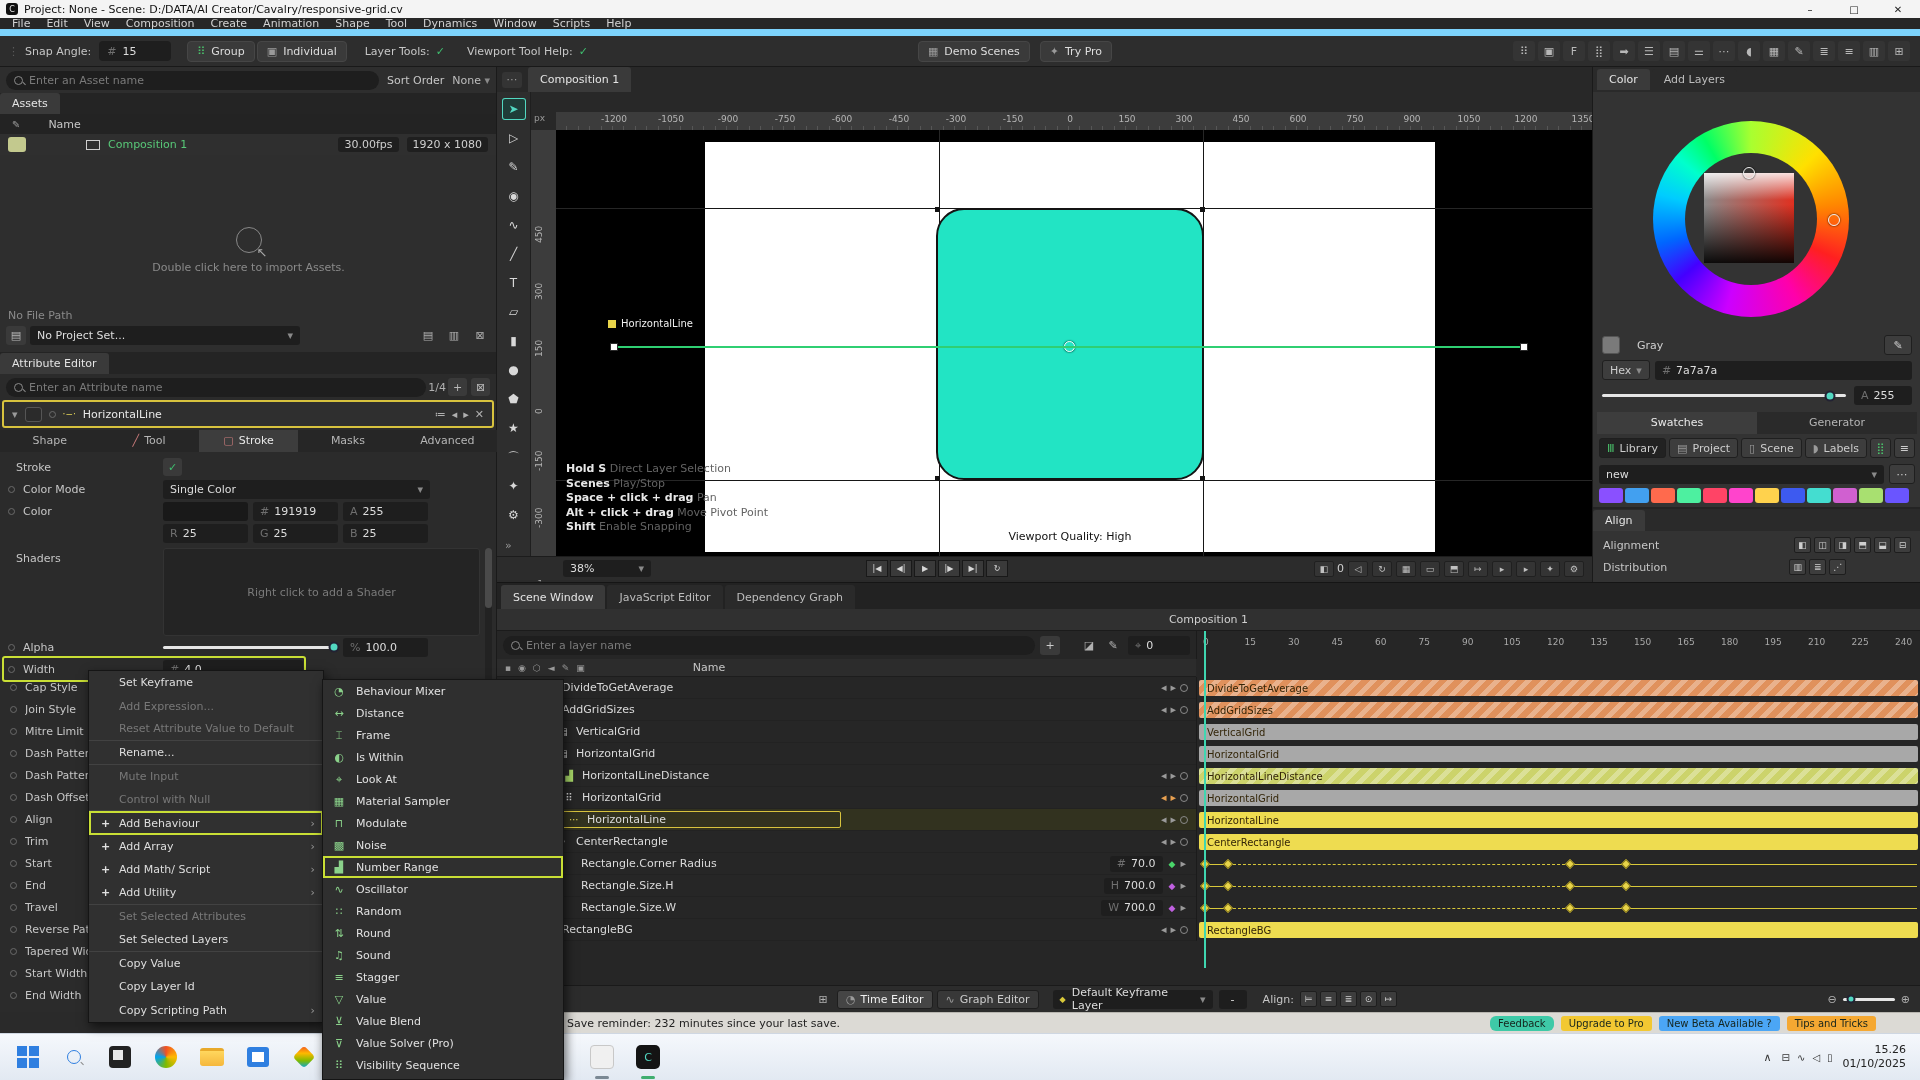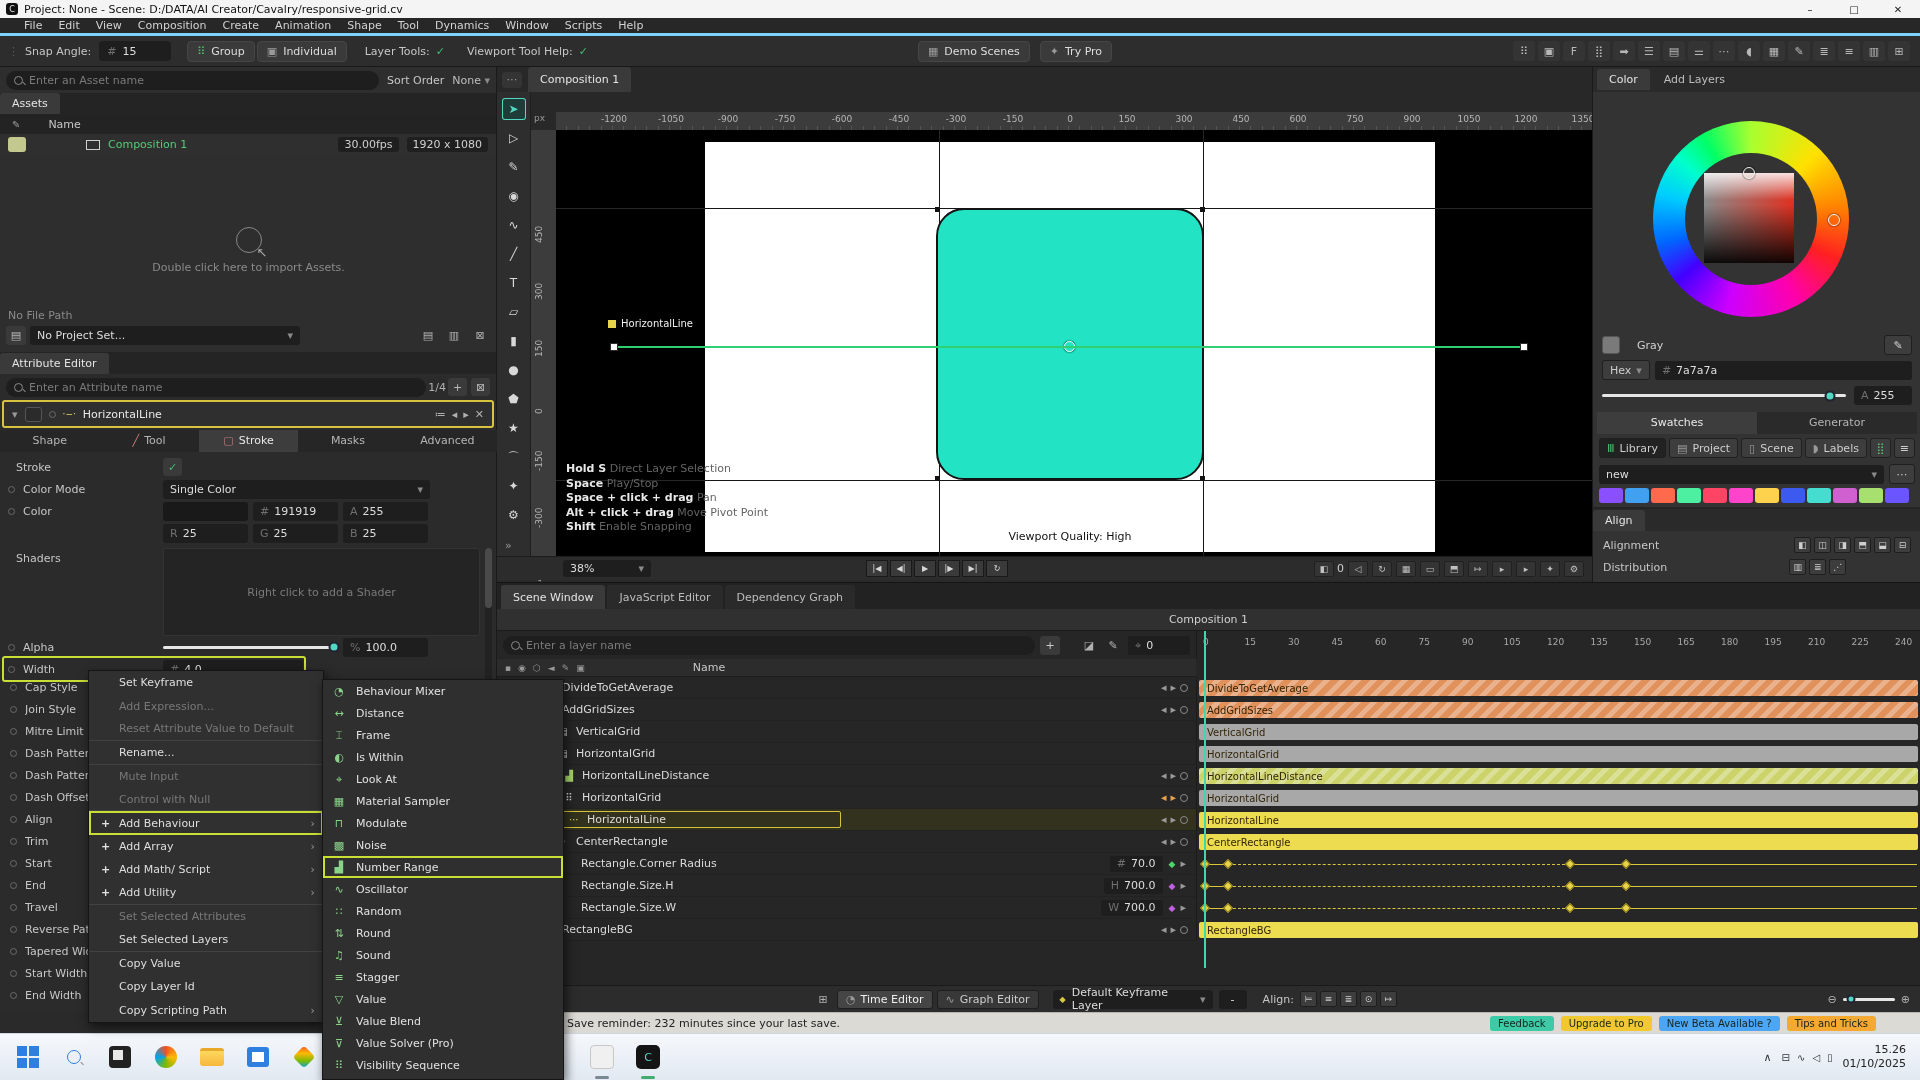--- a/index.html
+++ b/index.html
@@ -8,21 +8,21 @@
   .stage { position:relative; width:1920px; height:1080px; overflow:hidden; background:#2a2a2a; }
   .abs { position:absolute; }
   .row { display:flex; align-items:center; }
   .ib { display:inline-flex; align-items:center; justify-content:center; }
 
   
   .titlebar { left:0; top:0; width:1920px; height:18px; background:#f4f4f4; color:#111; display:flex; align-items:center; font-size:11px; }
   .appico { width:12px; height:12px; background:#101010; border-radius:3px; color:#e8e8e8; font-size:8px; display:inline-flex; align-items:center; justify-content:center; margin:0 6px 0 6px; }
   .wctrls { margin-left:auto; display:flex; }
   .wctrl { width:44px; height:18px; display:flex; align-items:center; justify-content:center; color:#222; font-size:10px; }
-  .menubar { left:0; top:18px; width:1920px; height:18px; background:#272727; display:flex; align-items:center; padding-left:16px; border-bottom:3px solid #7dd3fc; }
+  .menubar { left:0; top:18px; width:1920px; height:18px; background:#272727; display:flex; align-items:center; padding-left:4px; border-bottom:7px solid #7dd3fc; }
   .menuitem { padding:0 8px; color:#d2d2d2; height:18px; display:flex; align-items:center; }
   .toolbar { left:0; top:36px; width:1920px; height:31px; background:#2d2d2d; display:flex; align-items:center; border-bottom:1px solid #191919; }
   .tb-field { background:#1e1e1e; border-radius:4px; height:20px; display:flex; align-items:center; padding:0 8px; color:#ddd; }
   .tb-field .hash { color:#6f6f6f; margin-right:6px; }
   .tb-btn { background:#3a3a3a; border:1px solid #464646; border-radius:4px; height:21px; display:flex; align-items:center; padding:0 9px; gap:6px; color:#ddd; }
   .check { color:#3fbf6f; font-weight:bold; }
   .tbicon { width:22px; height:20px; border-radius:3px; display:flex; align-items:center; justify-content:center; color:#b8b8b8; font-size:11px; background:#343434; margin-left:3px; }
 
   
   .tab { height:21px; display:inline-flex; align-items:center; padding:0 12px; background:#2a2a2a; color:#bdbdbd; border-radius:3px 3px 0 0; }
@@ -520,21 +520,21 @@
       <div class="abs" style="left:54px;top:213px;width:8px;height:8px;background:#fff;border:1px solid #2a2a2a"></div>
       <div class="abs" style="left:964px;top:213px;width:8px;height:8px;background:#fff;border:1px solid #2a2a2a"></div>
       <div class="row abs" style="left:52px;top:188px;gap:5px">
         <span style="width:8px;height:8px;background:#e8d44a"></span>
         <span style="color:#f0f0f0;font-size:10px">HorizontalLine</span>
       </div>
 
       <div class="abs" style="left:10px;top:332px;line-height:14.5px">
 
       <div><span class="ovkey">Hold S</span> <span class="ovdesc">Direct Layer Selection</span></div>
-          <div><span class="ovkey">Space</span> <span class="ovdesc">Play/Stop</span></div>
+          <div><span class="ovkey">Scenes</span> <span class="ovdesc">Play/Stop</span></div>
           <div><span class="ovkey">Space + click + drag</span> <span class="ovdesc">Pan</span></div>
           <div><span class="ovkey">Alt + click + drag</span> <span class="ovdesc">Move Pivot Point</span></div>
           <div><span class="ovkey">Shift</span> <span class="ovdesc">Enable Snapping</span></div>
         </div>
       <div class="abs" style="left:380px;top:400px;width:268px;text-align:center;color:#111">Viewport Quality: High</div>
     </div>
 
     <div class="vfooter">
       <span class="field" style="margin-left:66px;width:88px;justify-content:space-between;height:17px">
         <span>38%</span>
@@ -1079,21 +1079,21 @@
           </span>
         <span style="color:#b0b0b0">⊕</span>
       </span>
     </div>
   </div>
 
   <div class="abs statusbar">
     <span style="margin-left:70px">Save reminder: 232 minutes since your last save.</span>
     <span style="margin-left:auto;margin-right:44px;display:flex">
 
-    <span class="sbtn" style="background: rgb(62, 201, 167);">Feedback</span>
+    <span class="sbtn" style="background: rgb(62, 201, 167); border-radius: 6px;">Feedback</span>
         <span class="sbtn" style="background: rgb(242, 200, 50);">Upgrade to Pro</span>
         <span class="sbtn" style="background: rgb(75, 166, 245);">New Beta Available ?</span>
         <span class="sbtn" style="background: rgb(245, 168, 50);">Tips and Tricks</span>
       </span>
   </div>
 
   <div class="abs taskbar">
     <span class="tkico">
         <span class="winlogo">
           <i></i>

